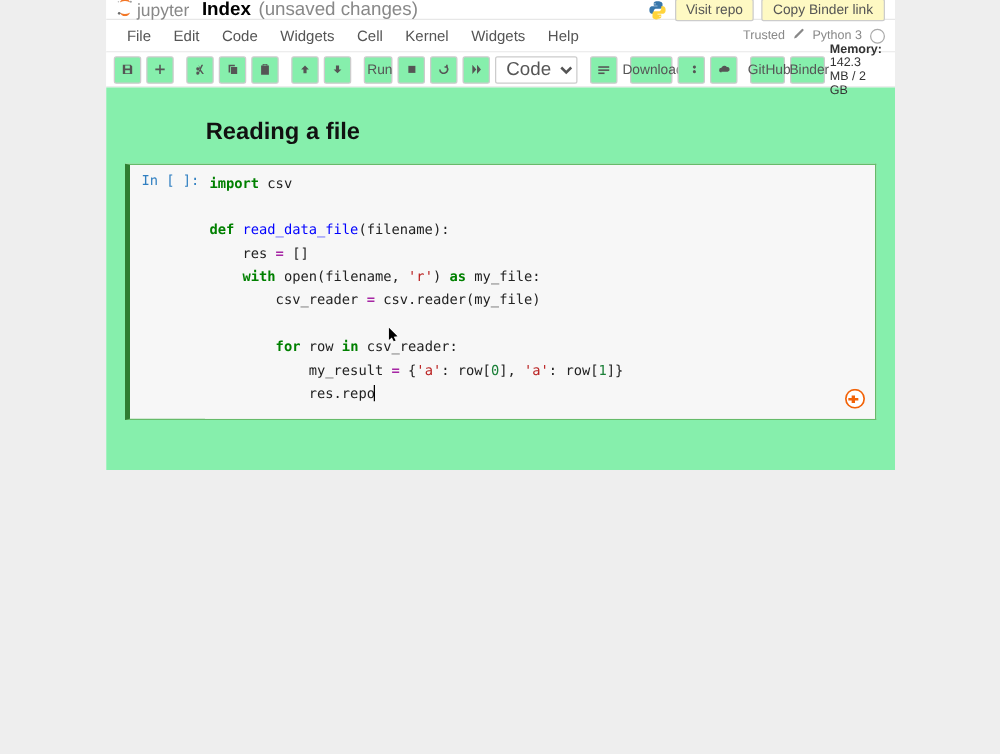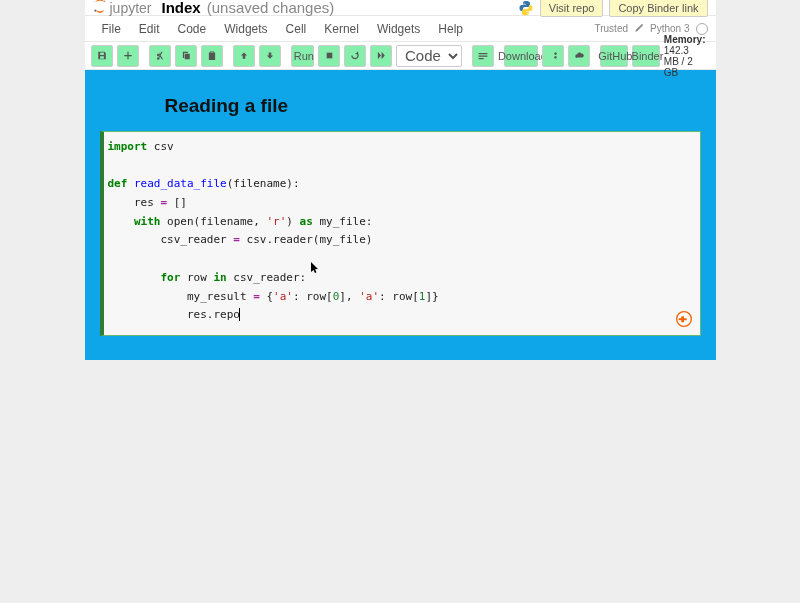--- a/index.html
+++ b/index.html
@@ -77,22 +77,22 @@
   .tbtn svg { display:block; }
   .tsep { width:6px; }
   select.cell-type {
     height:22px; font-size:15px; border:1px solid #ccc; border-radius:2px;
     padding:0 4px; background:#fff; color:#555; width:80px;
   }
   .toolbar-right { margin-left:auto; display:flex; align-items:center; gap:8px; font-size:10px; color:#333; padding-right:4px;}
   .mem-label { font-weight:bold; }
   
   .notebook {
-    padding:15px 15px 24px 15px;
-    background:#0ea5e9;
+    padding:15px 15px 40px 15px;
+    background:#86efac;
     min-height:180px;
   }
   .md-cell { padding:10px 0 14px 65px; }
   .md-cell h2 { font-size:19px; font-weight:bold; color:#111; }
   .code-cell {
     display:flex;
     border:1px solid #66bb6a;
     border-left:4px solid #2e7d32;
     background:#f7f7f7;
     position:relative;
@@ -293,20 +293,21 @@
       <span><span class="mem-label">Memory:</span> <span>142.3 MB / 2 GB</span></span>
     </div>
   </div>
 
   <div class="notebook">
     <div class="md-cell">
       <h2>Reading a file</h2>
     </div>
 
     <div class="code-cell">
+      <div class="prompt">In [ ]:</div>
       <div class="code-area"><span class="tk-kw">import</span><span> csv</span>
 
 <span class="tk-kw">def</span><span class="tk-fn"> read_data_file</span><span>(filename):</span>
 <span>    res </span><span class="tk-op">=</span><span> []</span>
     <span class="tk-kw">with</span><span> open(filename, </span><span class="tk-str">'r'</span><span>) </span><span class="tk-kw">as</span><span> my_file:</span>
 <span>        csv_reader </span><span class="tk-op">=</span><span> csv.reader(my_file)</span>
 
         <span class="tk-kw">for</span><span> row </span><span class="tk-kw">in</span><span> csv_reader:</span>
 <span>            my_result </span><span class="tk-op">=</span><span> {</span><span class="tk-str">'a'</span><span>: row[</span><span class="tk-num">0</span><span>], </span><span class="tk-str">'a'</span><span>: row[</span><span class="tk-num">1</span><span>]}</span>
 <span>            res.repo</span><span class="caret"></span></div>

